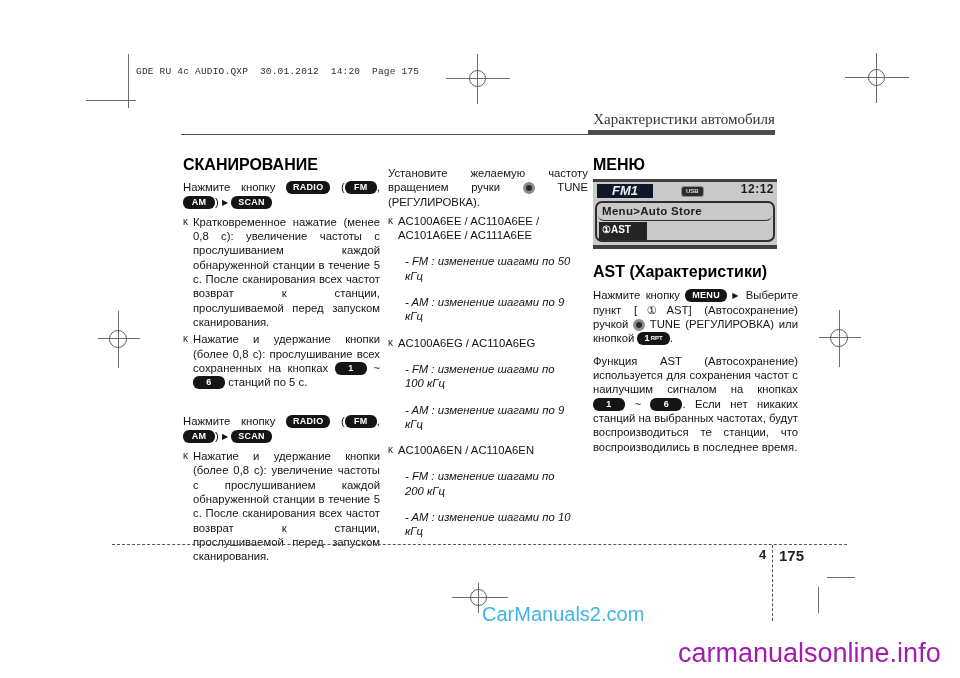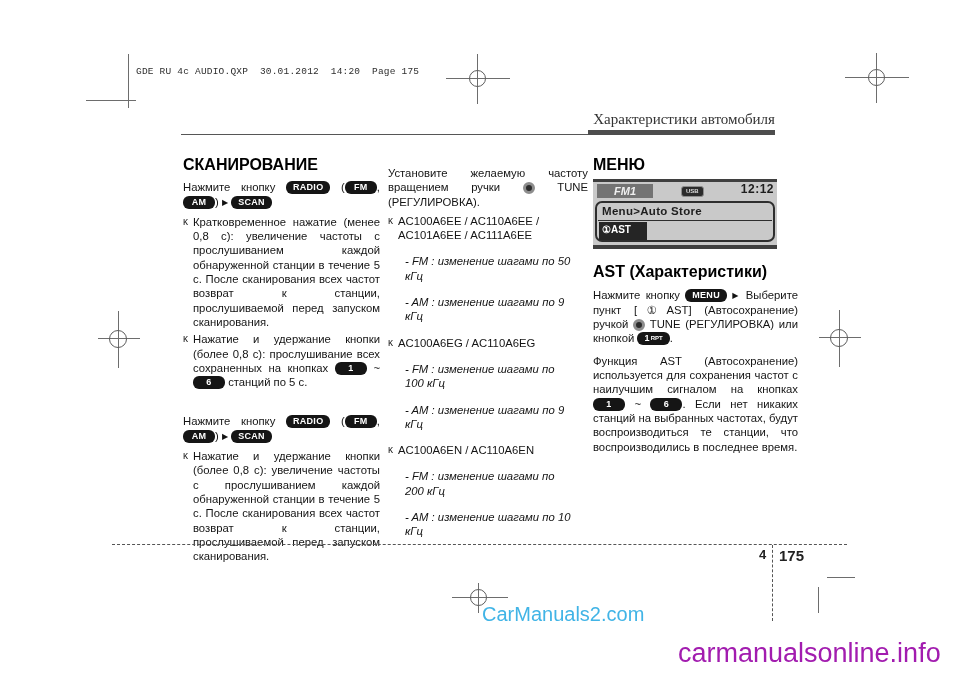--- a/index.html
+++ b/index.html
@@ -34,30 +34,30 @@
          line-height:11px;padding:1px 7px;border-radius:6px;vertical-align:1px;min-width:18px;
          text-align:center;letter-spacing:.3px;}
   .badge .sub{font-size:6px;letter-spacing:0;margin-left:1px;vertical-align:1px;}
   .arrow{font-size:8px;color:#111;vertical-align:1px;}
   .knob{display:inline-block;width:6px;height:6px;border-radius:50%;background:#2b2b2b;
         border:3.5px solid #8d8d8d;vertical-align:-3px;}
 
   
   .display{position:relative;width:184px;height:63px;background:#c9c9c9;
            border-top:3px solid #3f3f3f;border-bottom:4px solid #3f3f3f;margin:7px 0 16px;}
-  .d-band{position:absolute;left:4px;top:2px;width:56px;height:14px;background:#737373;color:#efefef;
-          font-size:11px;font-weight:bold;font-style:italic;text-align:center;line-height:14px;}
+  .d-band{position:absolute;left:4px;top:2px;width:56px;height:14px;background:#0f172a;color:#efefef;
+          font-size:13px;font-weight:bold;font-style:italic;text-align:center;line-height:14px;}
   .d-usb{position:absolute;left:88px;top:4px;background:#2b2b2b;color:#ddd;font-size:6px;
          font-weight:bold;padding:1px 4px;border-radius:3px;border:1px solid #8d8d8d;line-height:7px;}
   .d-clock{position:absolute;right:3px;top:0;font-size:12px;font-weight:bold;color:#1e1e1e;
            letter-spacing:.5px;}
   .d-menu{position:absolute;left:2px;right:2px;top:19px;bottom:3px;border:2px solid #2e2e2e;
           border-radius:7px;}
   .d-menuline{font-size:11.5px;font-weight:bold;color:#1e1e1e;padding:1px 3px 1px 4px;
-              letter-spacing:.3px;border-bottom:1.5px solid #2e2e2e;margin:0 1px;}
+              letter-spacing:.3px;border-bottom:1.5px solid #2e2e2e;margin:0 1px;border-radius:6px;}
   .d-item{position:absolute;left:2px;top:19px;background:#252525;color:#fff;font-size:10px;
           font-weight:bold;padding:1px 16px 2px 3px;}
 
   
   .f-dashed{position:absolute;left:112px;top:544px;width:735px;height:0;
             border-top:1.5px dashed #555;}
   .f-vdash{position:absolute;left:772px;top:545px;height:76px;width:0;border-left:1.5px dashed #555;}
   .f-sec{position:absolute;left:759px;top:547px;font-size:13px;font-weight:bold;color:#222;}
   .f-page{position:absolute;left:779px;top:547px;font-size:15px;font-weight:bold;color:#222;}
   .wm-blue{position:absolute;left:482px;top:603px;font-size:20px;color:#41b4e6;}

